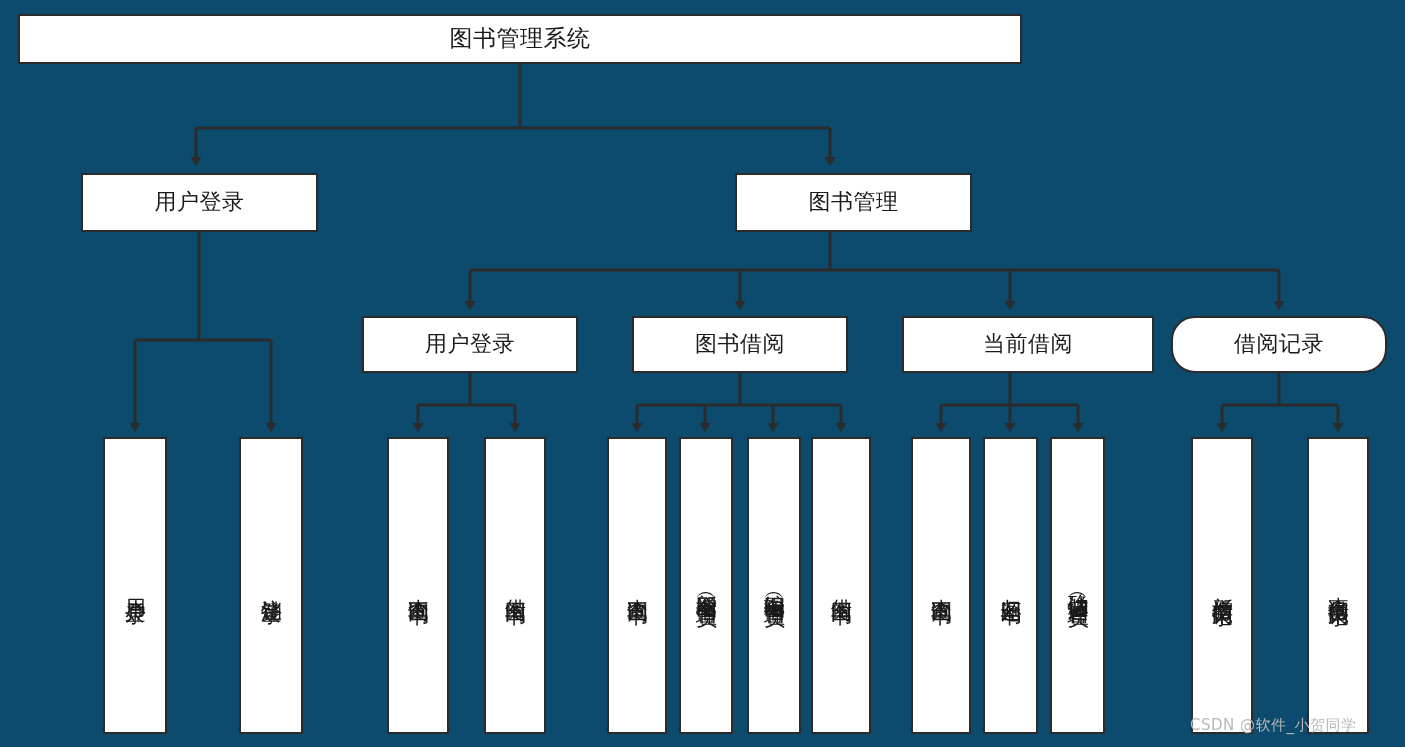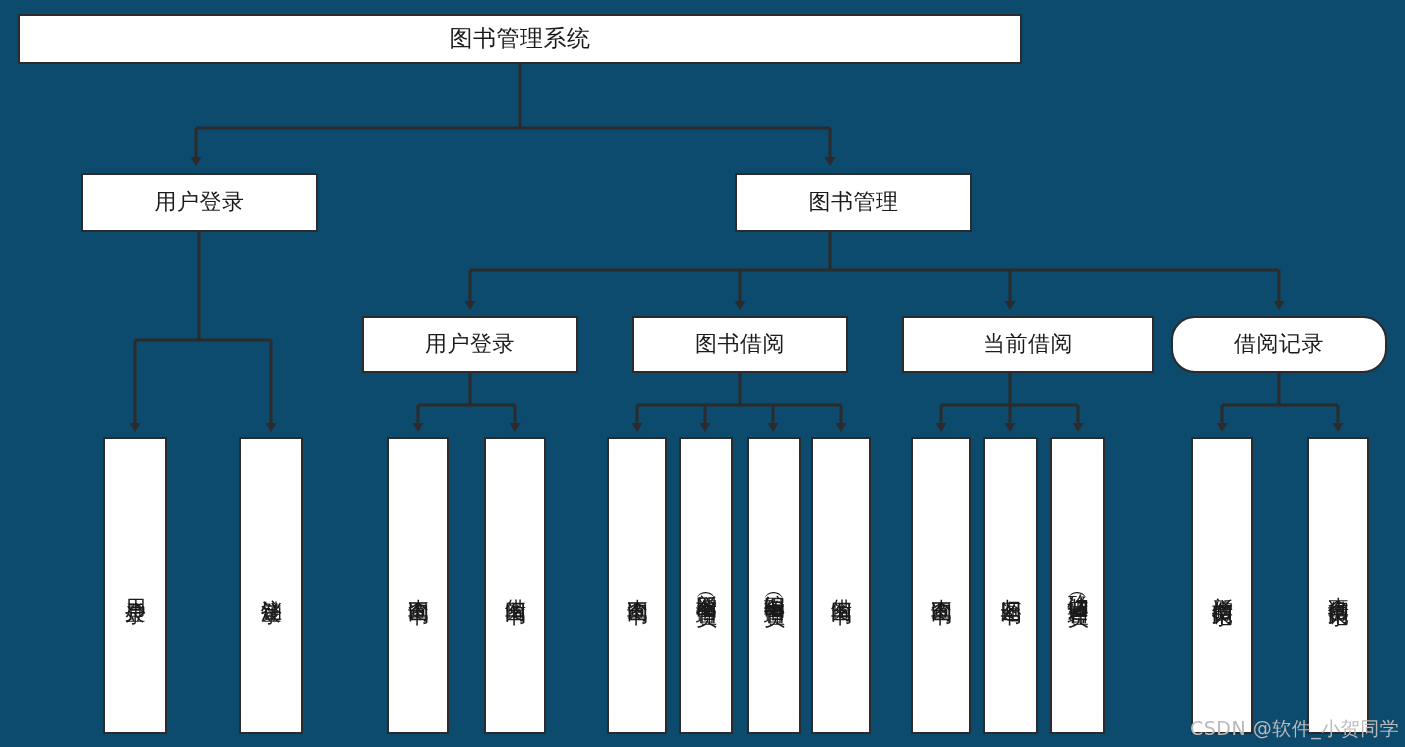--- a/index.html
+++ b/index.html
@@ -53,21 +53,21 @@
     line-height: 1.28;
     letter-spacing: 2px;
     white-space: nowrap;
     text-align: left;
   }
   .node.root .label {
     font-size: 23px;
   }
   .watermark {
     position: absolute;
-    font-size: 19px;
+    font-size: 15px;
     color: #b9b9b9;
     letter-spacing: 0.5px;
     white-space: nowrap;
     user-select: none;
   }
 </style>
 </head>
 <body>
 
 <div id="canvas">

